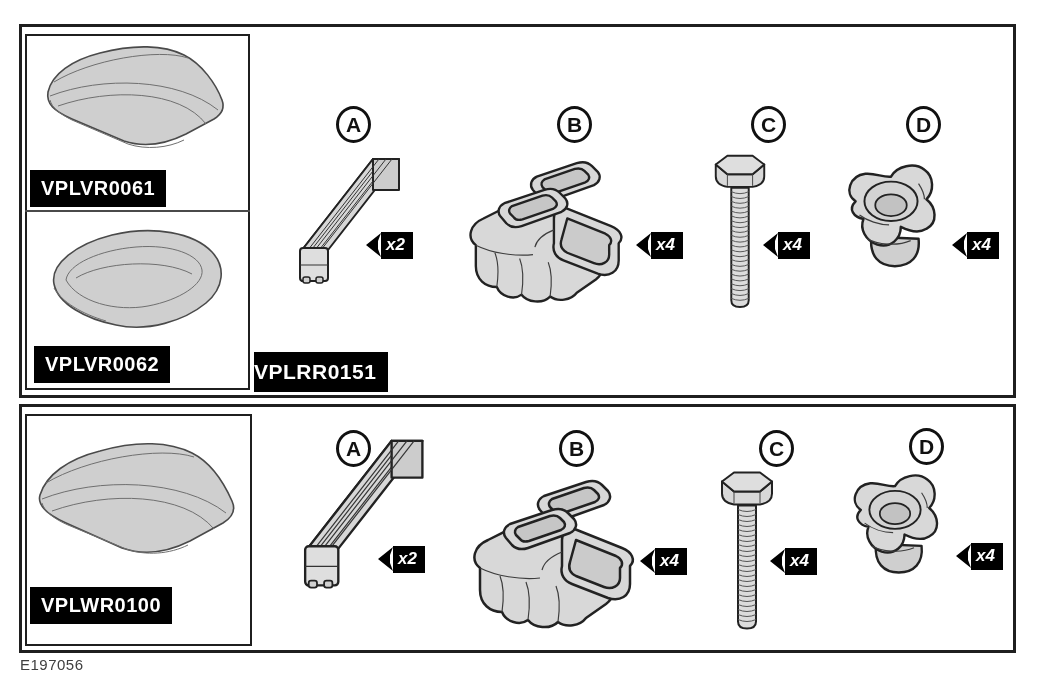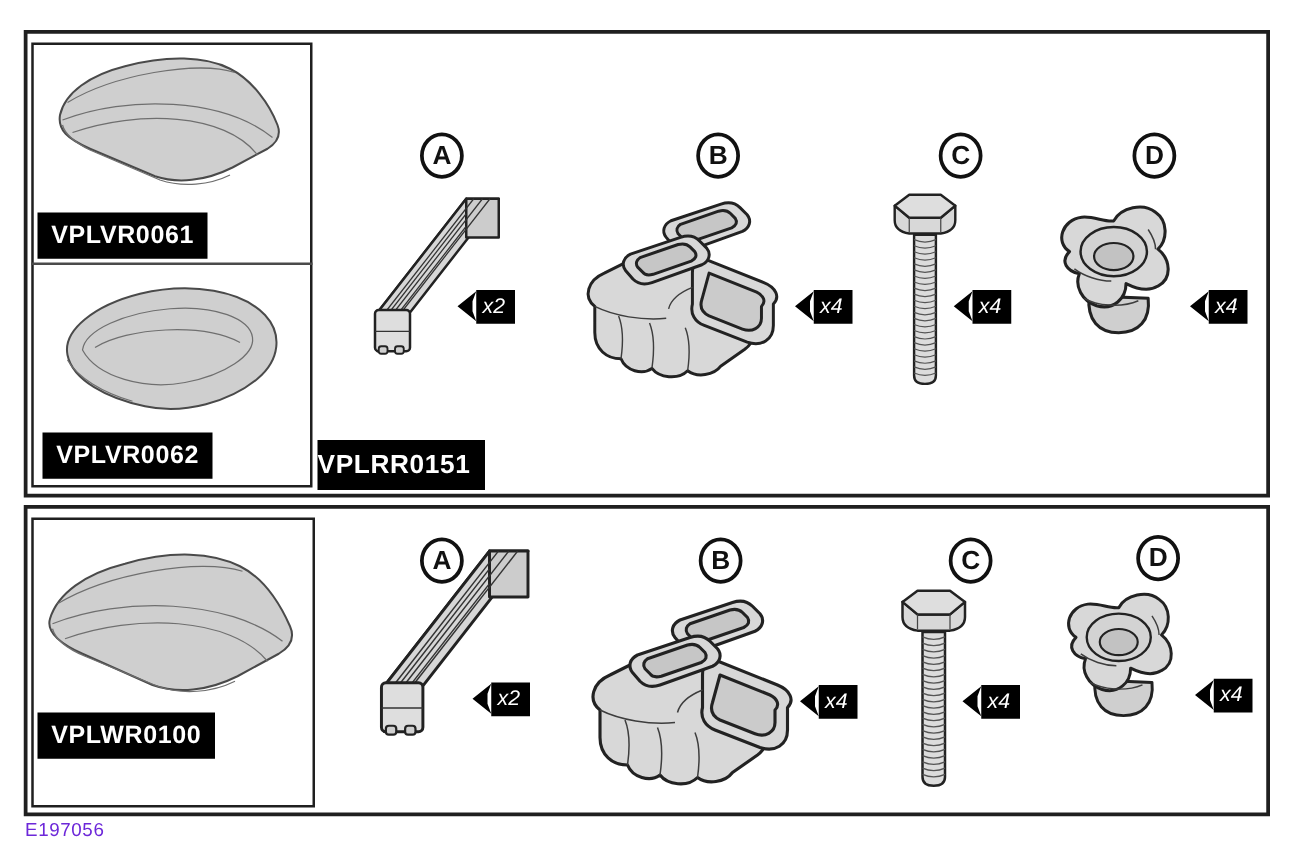--- a/index.html
+++ b/index.html
@@ -18,23 +18,23 @@
   .kit-label { font-size:21px; padding:9px 12px 10px 0; }
   .part-letter {
     position:absolute; width:29px; height:31px; border:3px solid #111111;
     border-radius:50%; background:#ffffff; color:#111111;
     display:flex; align-items:center; justify-content:center;
     font-weight:bold; font-size:21px; line-height:1;
   }
   .badge { position:absolute; display:flex; align-items:center; }
   .badge .qty {
     background:#000000; color:#ffffff; font-size:17px; font-style:italic;
-    line-height:1; padding:4px 8px 6px 5px; white-space:nowrap;
+    line-height:1; padding:4px 8px 6px 5px; white-space:nowrap;font-weight:bold;
   }
-  .figure-id { position:absolute; font-size:15px; color:#6d28d9; letter-spacing:0.5px; }
+  .figure-id { position:absolute; font-size:15px; color:#404040; letter-spacing:0.5px; }
   svg { position:absolute; overflow:visible; }
 </style>
 </head>
 <body>
 
 <div class="stage">
 
   <div class="panel" style="left:19px; top:24px; width:991px; height:368px;"></div>
 
   <div class="subbox" style="left:25px; top:34px; width:221px; height:352px;"></div>
@@ -183,21 +183,21 @@
     <g stroke="#4a4a4a" stroke-width="1.6" fill="#cfcfcf" stroke-linejoin="round">
       <path d="M10,58 C16,38 38,22 70,14 C108,3 140,5 162,16 C182,26 194,46 202,64 C206,73 203,80 193,86 L160,104 C136,116 112,118 92,111 L36,86 C16,77 7,68 10,58 Z"></path>
     </g>
     <g stroke="#6f6f6f" stroke-width="1" fill="none">
       <path d="M16,46 C56,22 130,9 164,20"></path>
       <path d="M12,62 C68,40 152,42 196,76"></path>
       <path d="M22,74 C78,54 154,56 184,92"></path>
       <path d="M12,66 C14,74 24,82 38,88 L96,112 C116,119 140,117 158,108"></path>
     </g>
   </svg>
-  <div class="code-label" style="left:30px; top:570px;text-align:center;">
+  <div class="code-label" style="left:30px; top:587px;text-align:center;">
     <span>VPLWR0100</span>
   </div>
 
   <div class="part-letter" style="left:336px; top:430px;">
       <span>A</span>
     </div>
   <svg style="left:288px; top:416px;" width="148" height="180" viewBox="0 0 120 152">
     <g stroke="#222" stroke-width="2" fill="#d7d7d7" stroke-linejoin="round">
       <polygon points="14,112 85,21 85,52 14,143"></polygon>
       <polygon points="14,112 40,112 111,21 85,21"></polygon>

